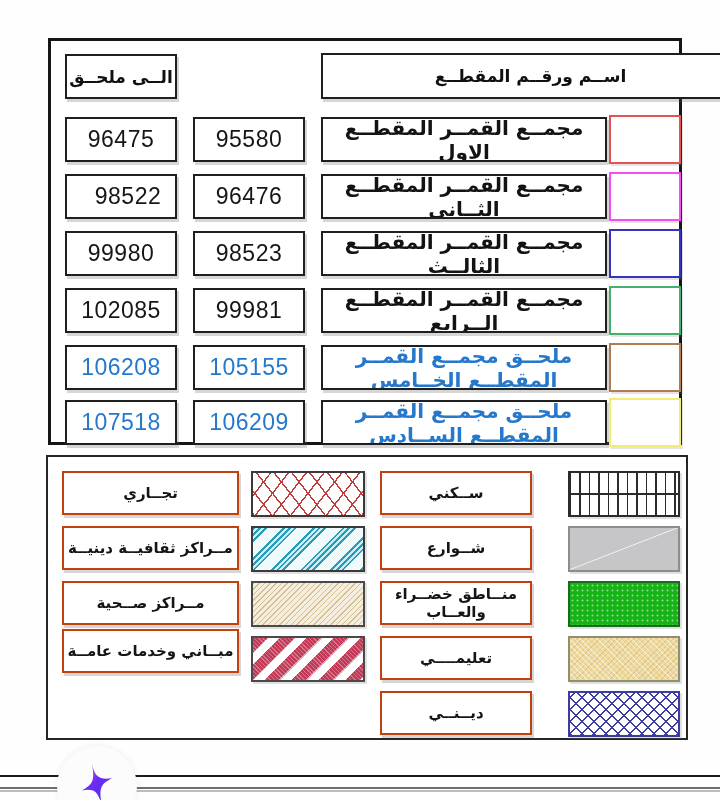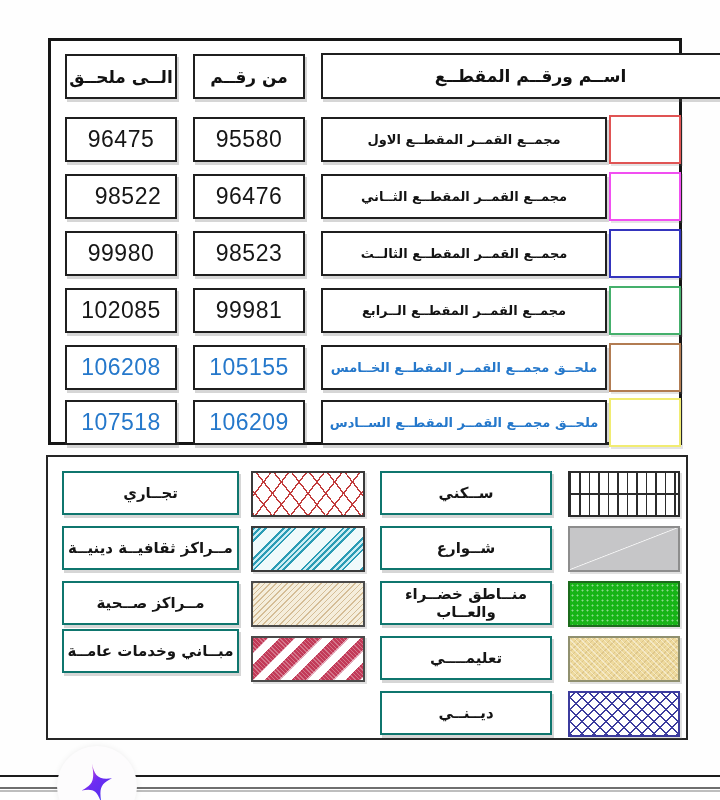--- a/index.html
+++ b/index.html
@@ -19,32 +19,32 @@
     display:flex; align-items:center; justify-content:center;
     text-align:center; overflow:hidden;
   }
   .hdr-box { font-weight:bold; font-size:17px; color:#111; }
   .hdr-to   { left:14px;  top:13px; width:112px; height:45px; }
   .hdr-from { left:142px; top:13px; width:112px; height:45px; }
   .hdr-name { left:270px; top:12px; width:419px; height:46px; }
 
   .num  { width:112px; height:45px; font-family:"Liberation Sans","DejaVu Sans",sans-serif;
           font-size:23px; color:#161616; letter-spacing:.5px; }
-  .name { left:270px; width:286px; height:45px; font-weight:bold; font-size:13px;
+  .name { left:270px; width:286px; height:45px; font-weight:bold; font-size:20px;
           color:#131313; direction:rtl; }
   .row-swatch { position:absolute; left:558px; width:72px; height:49px;
           background:#fff; border:2px solid #000; box-shadow:2px 2px 0 rgba(120,120,120,.2); z-index:2; }
 
   .blue-text { color:var(--hl,#2578cb) !important; }
 
   
-  .lg-label { border:2px solid #0f766e; font-weight:bold; font-size:15px;
+  .lg-label { border:2px solid #c2410c; font-weight:bold; font-size:15px;
               color:#151515; direction:rtl; height:44px; }
   .lg-label.left-col  { left:14px;  width:177px; }
-  .lg-label.right-col { left:332px; width:172px; }
+  .lg-label.right-col { left:332px; width:152px; }
   .sw { position:absolute; height:46px; border:2px solid #3a3a3a;
         box-shadow:2px 2px 0 rgba(120,120,120,.22); }
   .sw.left-col  { left:203px; width:114px; }
   .sw.right-col { left:520px; width:112px; }
 
   
   .p-residential { border-color:#2b2b2b; background-color:#fff;
     background-image:
       linear-gradient(to bottom, transparent calc(50% - 1px), var(--pc-residential) calc(50% - 1px), var(--pc-residential) calc(50% + 1px), transparent calc(50% + 1px)),
       repeating-linear-gradient(90deg, var(--pc-residential) 0 1.4px, transparent 1.4px 9.5px); }
@@ -86,21 +86,20 @@
            box-shadow:0 0 6px rgba(0,0,0,.07); }
   .badge svg { position:absolute; left:17px; top:16px; }
 </style>
 </head>
 <body>
 
 <div class="page">
 
   <div class="panel top-panel">
     <div class="hdr-box hdr-to" dir="rtl">الــى ملحــق</div>
-    <div class="hdr-box hdr-from" dir="rtl">من رقــم</div>
     <div class="hdr-box hdr-name" dir="rtl">اســم ورقــم المقطــع</div>
     <div id="rows">
         <div class="cell num" style="top: 76px; left: 14px;">96475</div>
         <div class="cell num" style="top: 76px; left: 142px;">95580</div>
         <div class="cell name" dir="rtl" style="top: 76px;">مجمــع القمــر المقطــع الاول</div>
         <div class="row-swatch" style="top: 74px; border-color: rgb(224, 84, 84);"></div>
         <div class="cell num" style="top: 133px; left: 14px; padding-left: 14px;">98522</div>
         <div class="cell num" style="top: 133px; left: 142px;">96476</div>
         <div class="cell name" dir="rtl" style="top: 133px;">مجمــع القمــر المقطــع الثــاني</div>
         <div class="row-swatch" style="top: 131px; border-color: rgb(241, 79, 241);"></div>

